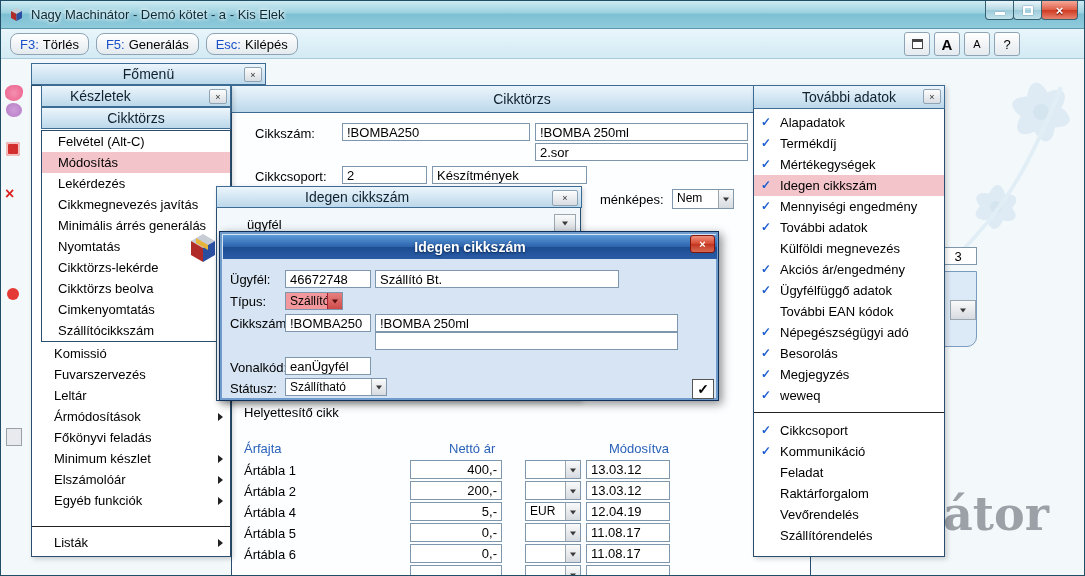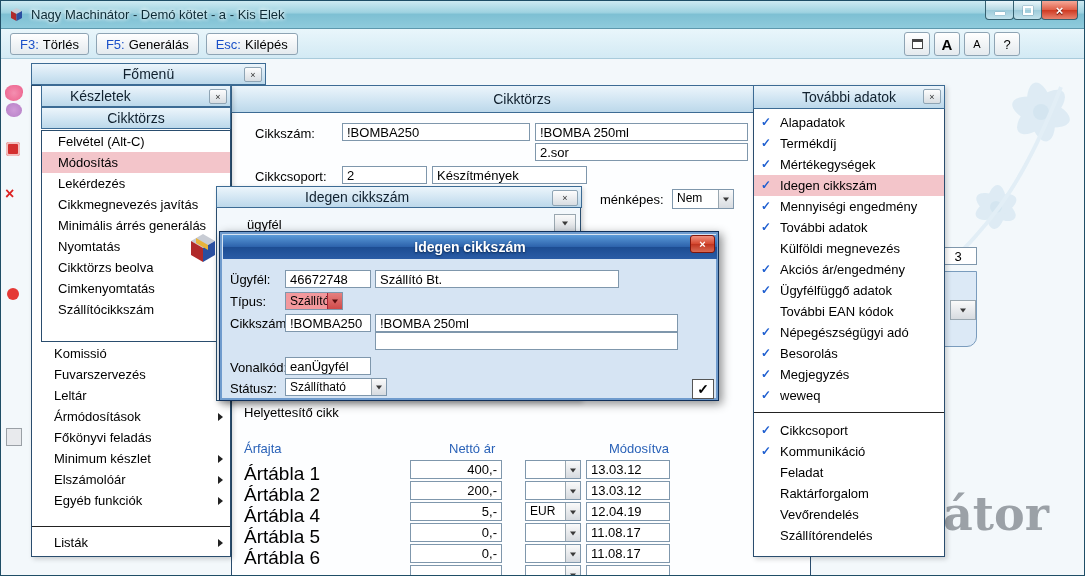--- a/index.html
+++ b/index.html
@@ -21,21 +21,21 @@
   .winbtn.close { width:37px; background:linear-gradient(#f5a898,#e0614a 48%,#cf3a22 52%,#e8846f); }
   .winbtn .bar { width:10px; height:3px; background:#fff; box-shadow:0 0 1px #246; margin-top:7px; }
   .winbtn .sq  { width:10px; height:9px; border:2px solid #fff; box-shadow:0 0 1px #246; }
   .winbtn .xg  { color:#fff; font-weight:bold; font-size:13px; text-shadow:0 1px 1px #5a1005; }
 
   
   #toolbar { position:absolute; left:0; top:28px; width:100%; height:30px;
     background:linear-gradient(#e9f6fb,#d3eaf4); border-bottom:1px solid #a9cbdb; }
   #toolbar-left { position:absolute; left:9px; top:4px; display:flex; gap:7px; }
   .tbtn { height:22px; padding:0 9px; display:flex; align-items:center; gap:4px; font-size:13px;
-    background:linear-gradient(#ffffff,#e4eaee); border:1px solid #8ea4b4; border-radius:3px; }
+    background:linear-gradient(#ffffff,#e4eaee); border:1px solid #8ea4b4; border-radius:8px; }
   .tbtn .hot { color:#1a50c8; }
   #toolbar-right { position:absolute; right:64px; top:3px; display:flex; gap:4px; }
   .sbtn { width:26px; height:24px; display:flex; align-items:center; justify-content:center;
     background:linear-gradient(#ffffff,#e4eaee); border:1px solid #8ea4b4; border-radius:3px; }
   .sbtn .winsq { width:11px; height:10px; border:1px solid #444; border-top:3px solid #444; background:#fff; }
   .sbtn.big { font-size:15px; font-weight:bold; }
   .sbtn.small { font-size:11px; }
 
   
   .phdr { position:absolute; background:linear-gradient(#ecf5fb,#cfe4f2 60%,#bcd8ea);
@@ -75,21 +75,21 @@
   #submenu-box .menu-item { padding-left:16px; }
   #outer-items { position:absolute; left:0; top:257px; width:100%; }
   #menu-sep { position:absolute; left:0; top:440px; width:100%; border-top:1px solid #222; }
   #listak-item { position:absolute; left:0; top:446px; width:100%; }
 
   
   #form-win { position:absolute; left:230px; top:84px; width:580px; height:492px;
     background:#fdfeff; border:1px solid #2a4d6e; z-index:2; }
   .bluehead { color:#2a62b8; }
   .prow { position:relative; height:21px; }
-  .prow .pname { position:absolute; left:12px; top:3px; font-size:19px; }
+  .prow .pname { position:absolute; left:12px; top:3px; font-size:13px; }
   .prow .pprice { left:178px; top:0; width:92px; height:19px; }
   .prow .pcur { left:293px; top:0; width:56px; height:19px; }
   .prow .pdate { left:354px; top:0; width:84px; height:19px; }
 
   
   #idegen-win { position:absolute; left:215px; top:185px; width:365px; height:215px;
     background:#f3f8fc; border:1px solid #2a4d6e; z-index:4; box-shadow:2px 2px 5px rgba(0,0,0,.2); }
 
   
   #modal { position:absolute; left:218px; top:230px; width:500px; height:170px;
@@ -281,20 +281,23 @@
       <div class="menu-item">
           <span>Cikkmegnevezés javítás</span>
         </div>
       <div class="menu-item">
           <span>Minimális árrés generálás</span>
         </div>
       <div class="menu-item">
           <span>Nyomtatás</span>
         </div>
       <div class="menu-item">
+          <span>Cikktörzs-lekérde</span>
+        </div>
+      <div class="menu-item">
           <span>Cikktörzs beolva</span>
         </div>
       <div class="menu-item">
           <span>Cimkenyomtatás</span>
         </div>
       <div class="menu-item">
           <span>Szállítócikkszám</span>
         </div>
     </div>
     <div id="outer-items">

